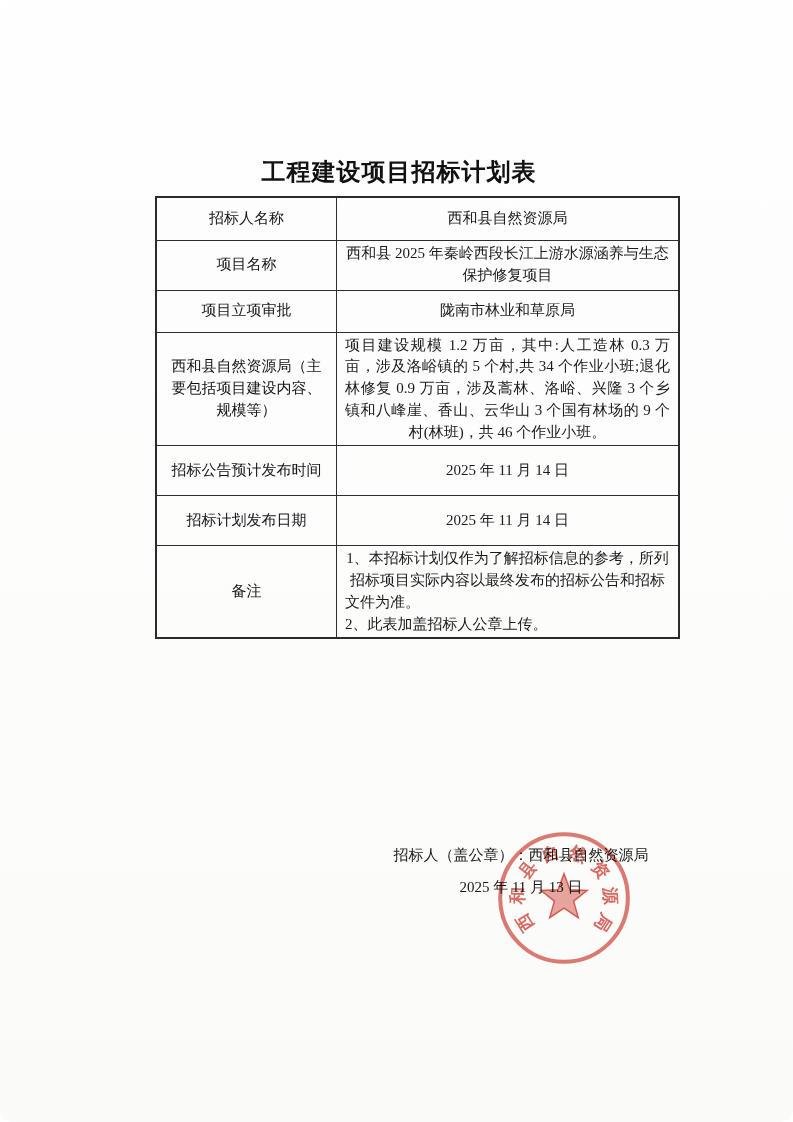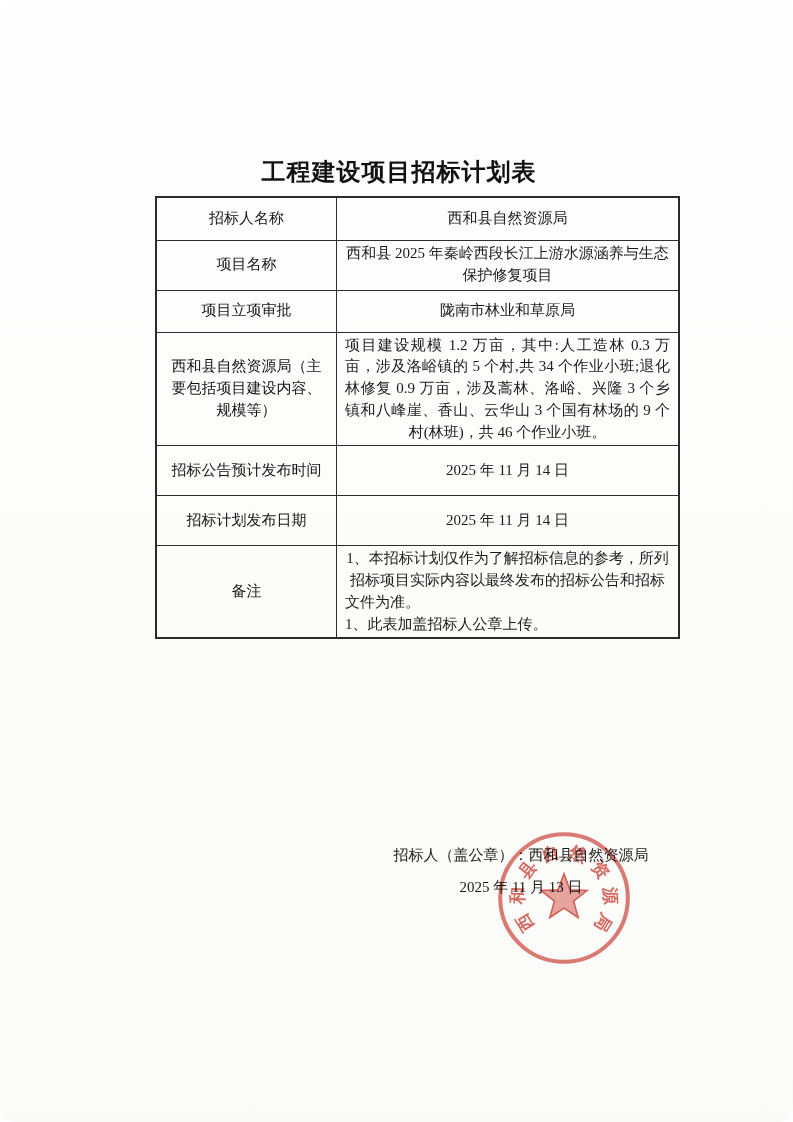--- a/index.html
+++ b/index.html
@@ -130,21 +130,21 @@
       <td class="val">2025 年 11 月 14 日</td>
     </tr>
     <tr style="height:50px">
       <td class="lbl">招标计划发布日期</td>
       <td class="val">2025 年 11 月 14 日</td>
     </tr>
     <tr style="height:82px">
       <td class="lbl">备注</td>
       <td class="val val-left">
         <div>1、本招标计划仅作为了解招标信息的参考，所列招标项目实际内容以最终发布的招标公告和招标文件为准。</div>
-        <div>1、此表加盖招标人公章上传。</div>
+        <div>2、此表加盖招标人公章上传。</div>
       </td>
     </tr>
   </tbody>
     </table>
 
   <div class="footer-block">
     <div>招标人（盖公章）：西和县自然资源局</div>
     <div>2025 年 11 月 13 日</div>
   </div>
 

